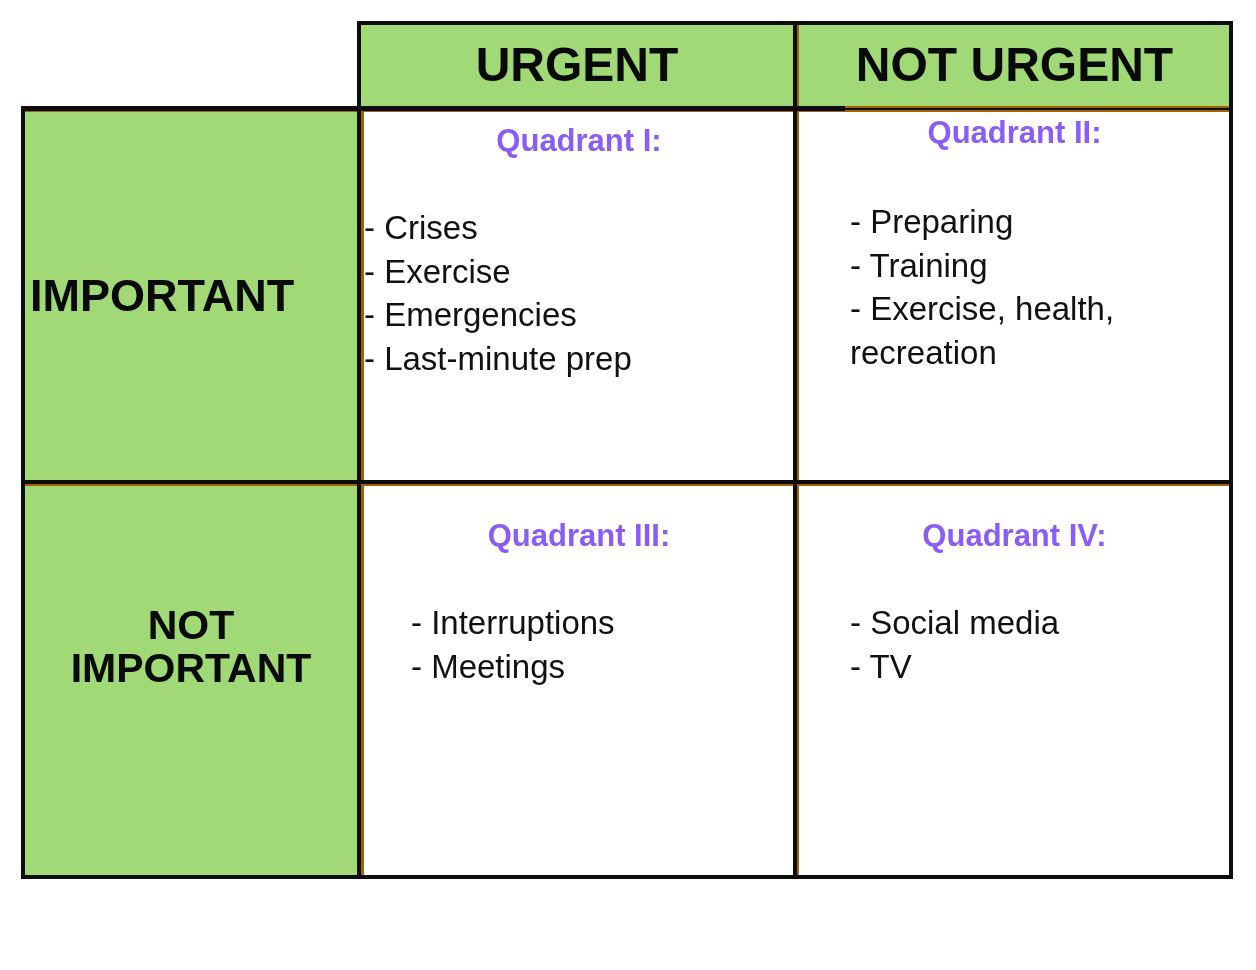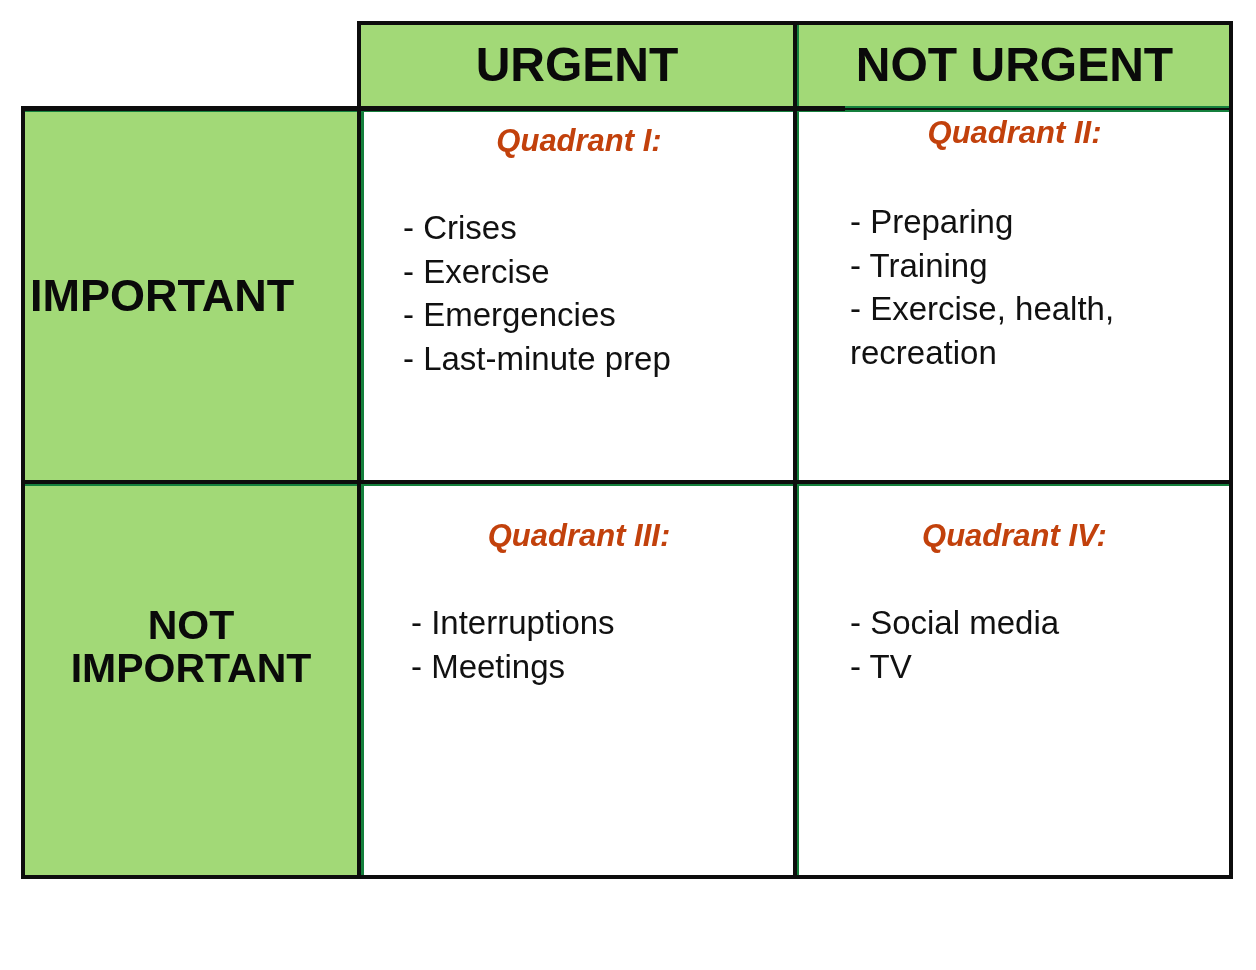--- a/index.html
+++ b/index.html
@@ -28,21 +28,21 @@
   
   .cell {
     position: absolute;
     box-sizing: border-box;
     background: #ffffff;
   }
   .green {
     background: #A2D977;
   }
   .bordered {
-    border: 3px solid #15803d;
+    border: 3px solid #a16207;
   }
 
   
   .col-head {
     display: flex;
     align-items: center;
     justify-content: center;
     text-align: center;
   }
   .col-head-label {
@@ -108,22 +108,21 @@
   }
 
   
   .quad {
     padding: 0;
     overflow: hidden;
   }
   .quad-title {
     font-size: 31px;
     font-weight: bold;
-    font-style: italic;
-    color: #c2410c;
+    color: #8b5cf6;
     text-align: center;
     line-height: 1.1;
   }
   .quad-list {
     list-style: none;
     margin: 0;
     padding: 0;
     font-size: 33px;
     color: #111111;
     line-height: 1.32;
@@ -132,21 +131,21 @@
     white-space: normal;
   }
 
   #quad-1 {
     left: 361px;
     top: 109px;
     width: 436px;
     height: 374px;
   }
   #quad-1 .quad-title { margin-top: 12px; }
-  #quad-1 .quad-list  { margin-top: 48px; padding-left: 39px; }
+  #quad-1 .quad-list  { margin-top: 48px; }
 
   #quad-2 {
     left: 796px;
     top: 109px;
     width: 437px;
     height: 374px;
   }
   #quad-2 .quad-title { margin-top: 4px; }
   #quad-2 .quad-list  { margin-top: 50px; padding-left: 51px; padding-right: 34px; }
 

